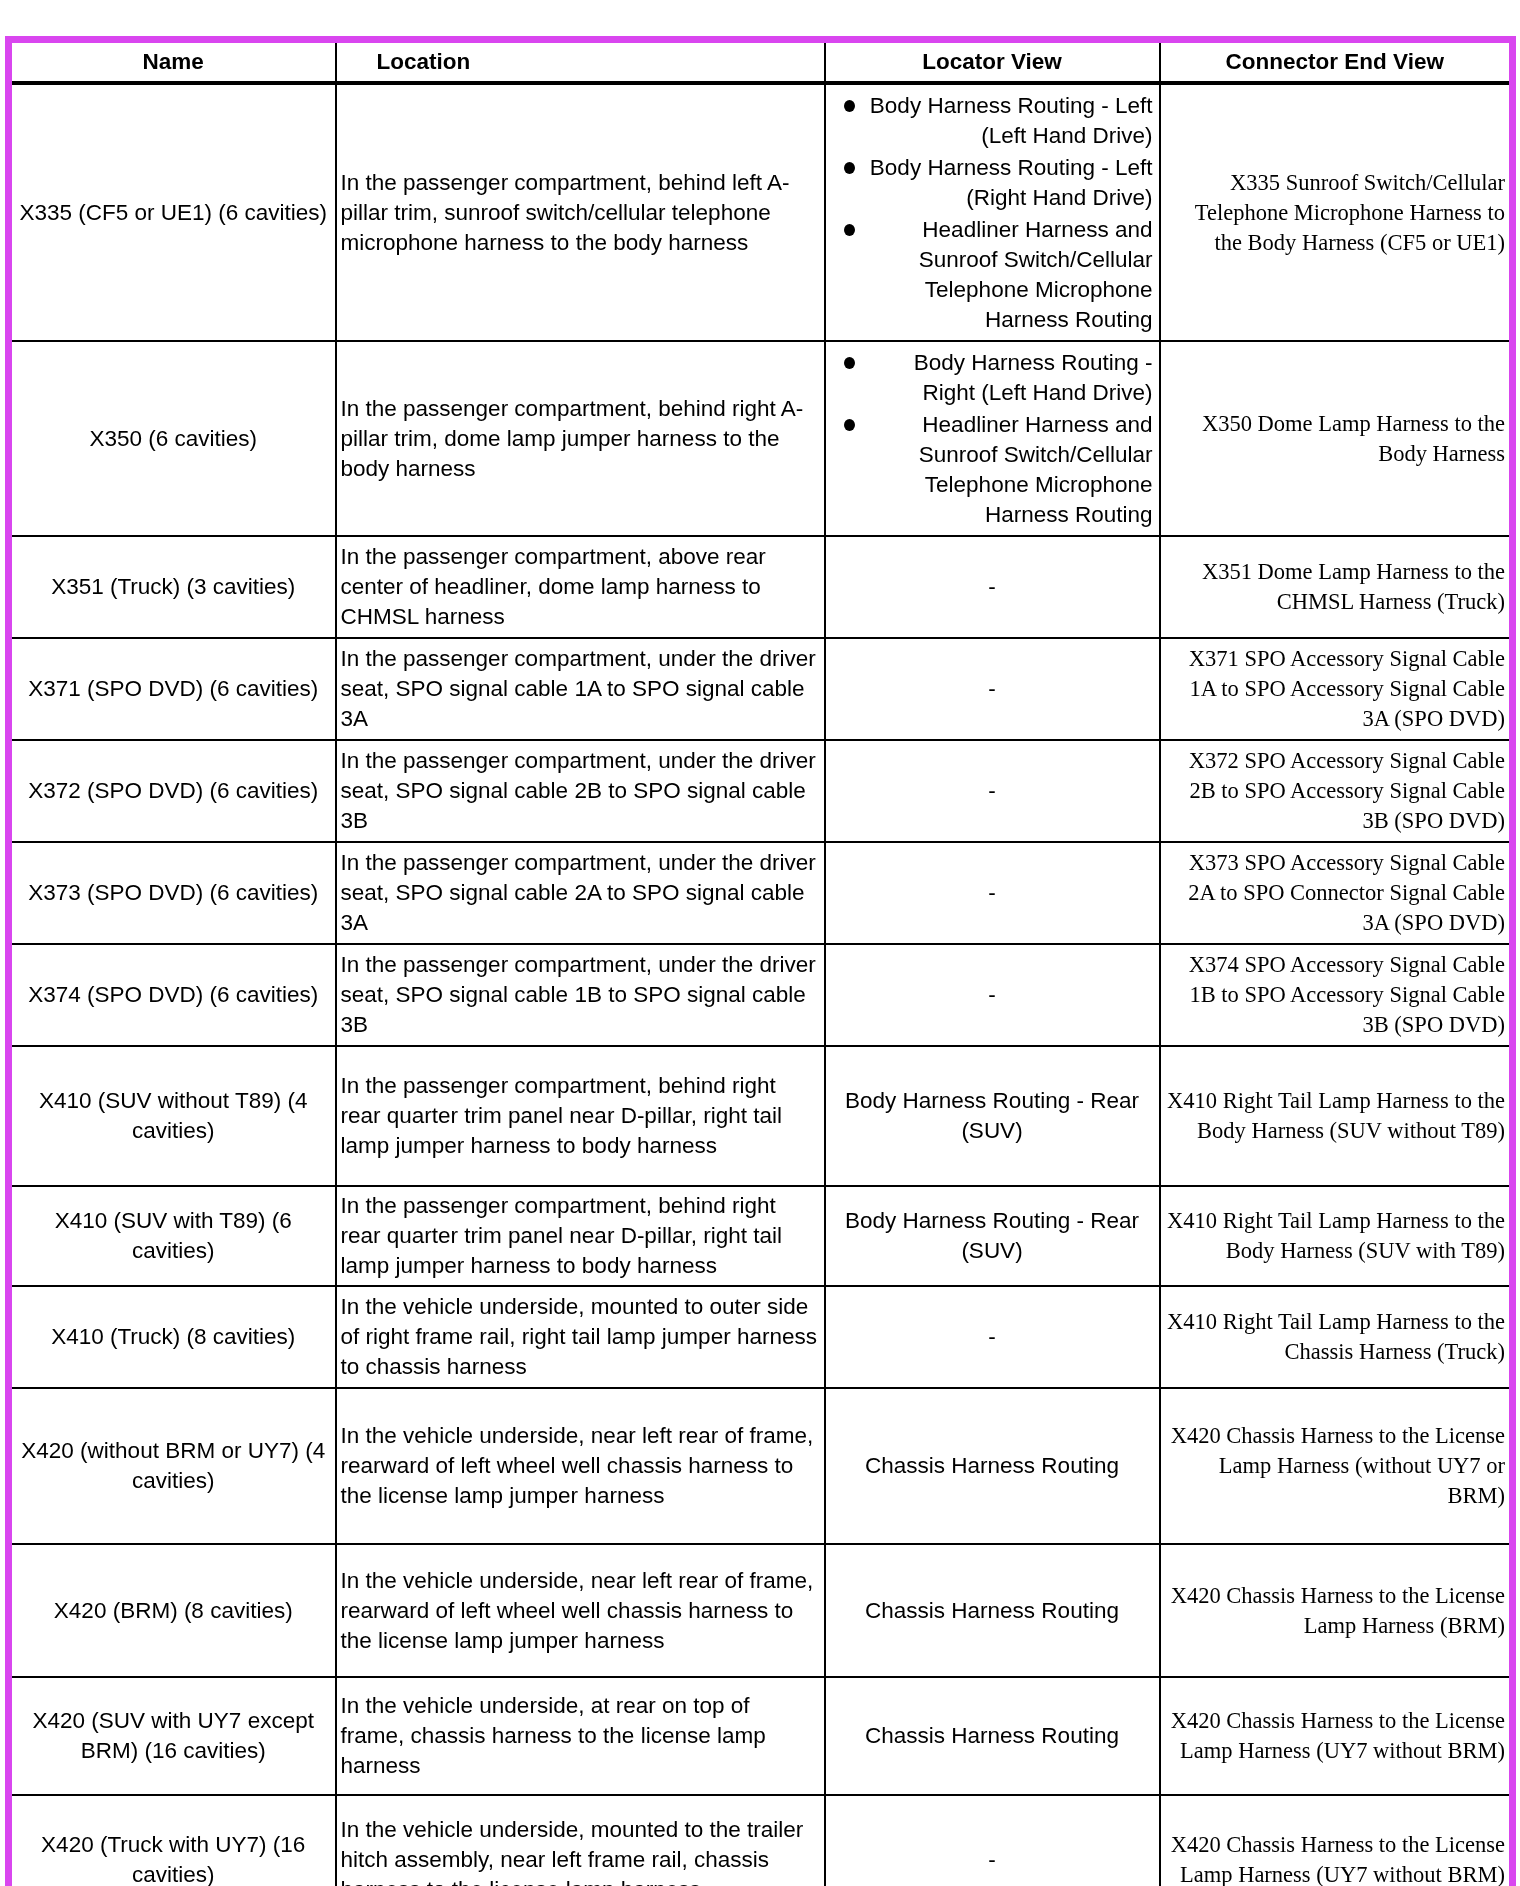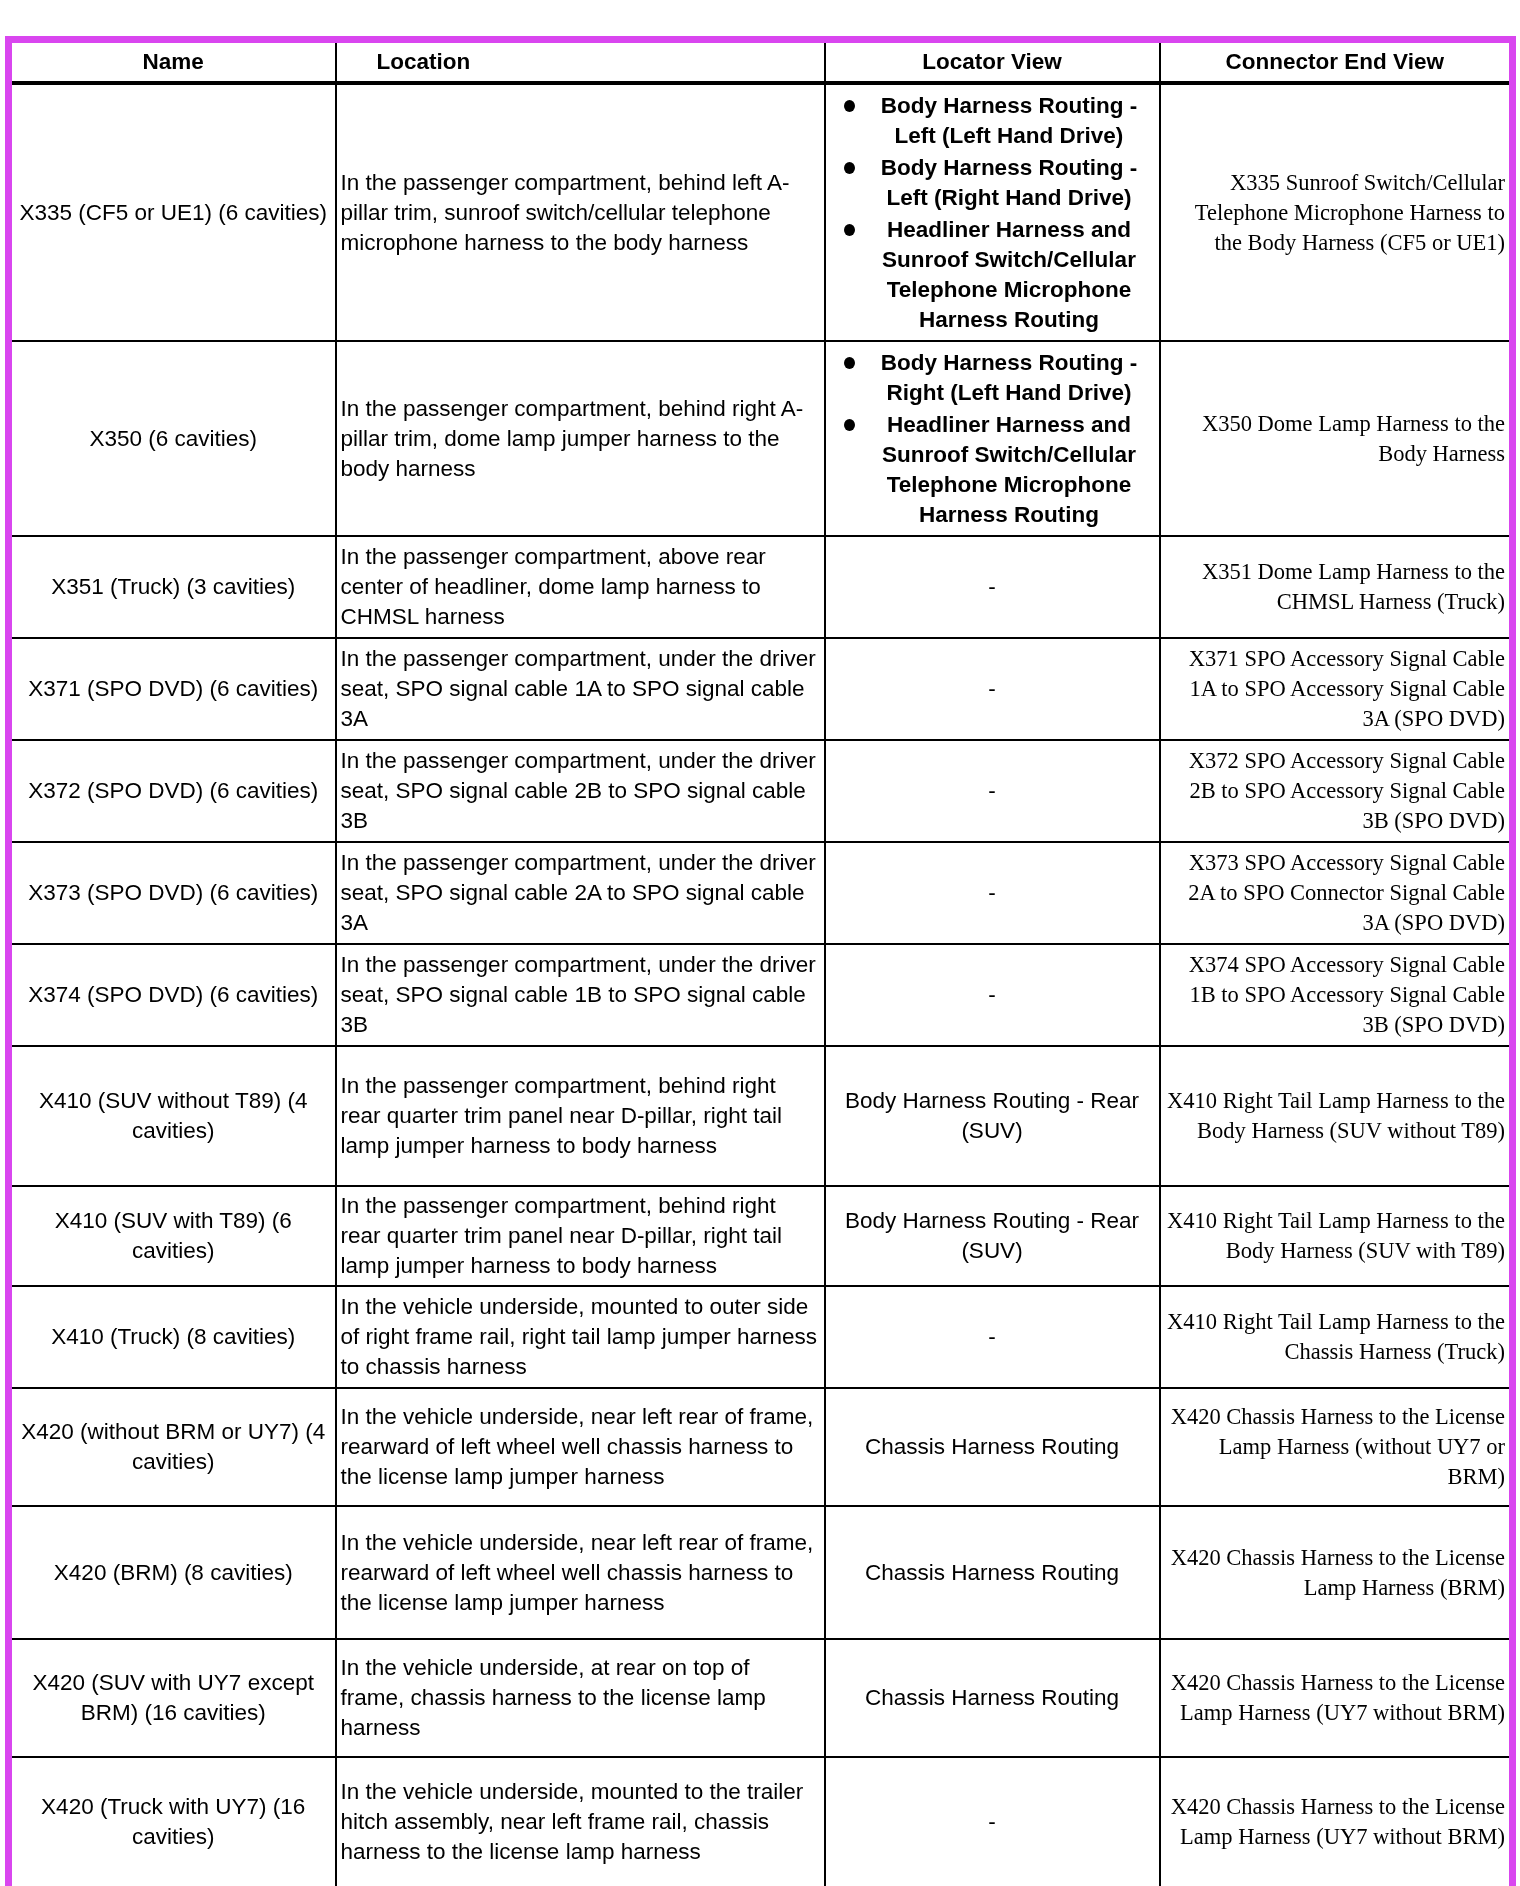--- a/index.html
+++ b/index.html
@@ -52,22 +52,21 @@
     ul.bullets {
       list-style: none;
       margin: 0;
       padding: 0;
     }
     ul.bullets li {
       position: relative;
       padding-left: 36px;
       padding-right: 2px;
       margin: 2px 0;
-      text-align: center;
-      font-weight: bold;
+      text-align: right;
     }
     ul.bullets li .dot {
       position: absolute;
       left: 14px;
       top: 9px;
       width: 11px;
       height: 12px;
       border-radius: 50%;
       background: #000;
     }
@@ -155,21 +154,21 @@
         <td class="loc">In the passenger compartment, behind right rear quarter trim panel near D-pillar, right tail lamp jumper harness to body harness</td>
         <td class="locator">Body Harness Routing - Rear (SUV)</td>
         <td class="conn">X410 Right Tail Lamp Harness to the Body Harness (SUV with T89)</td>
       </tr>
       <tr style="height: 102px;">
         <td class="name">X410 (Truck) (8 cavities)</td>
         <td class="loc">In the vehicle underside, mounted to outer side of right frame rail, right tail lamp jumper harness to chassis harness</td>
         <td class="locator">-</td>
         <td class="conn">X410 Right Tail Lamp Harness to the Chassis Harness (Truck)</td>
       </tr>
-      <tr style="height: 118px;">
+      <tr style="height: 156px;">
         <td class="name">X420 (without BRM or UY7) (4 cavities)</td>
         <td class="loc">In the vehicle underside, near left rear of frame, rearward of left wheel well chassis harness to the license lamp jumper harness</td>
         <td class="locator">Chassis Harness Routing</td>
         <td class="conn">X420 Chassis Harness to the License Lamp Harness (without UY7 or BRM)</td>
       </tr>
       <tr style="height: 133px;">
         <td class="name">X420 (BRM) (8 cavities)</td>
         <td class="loc">In the vehicle underside, near left rear of frame, rearward of left wheel well chassis harness to the license lamp jumper harness</td>
         <td class="locator">Chassis Harness Routing</td>
         <td class="conn">X420 Chassis Harness to the License Lamp Harness (BRM)</td>

